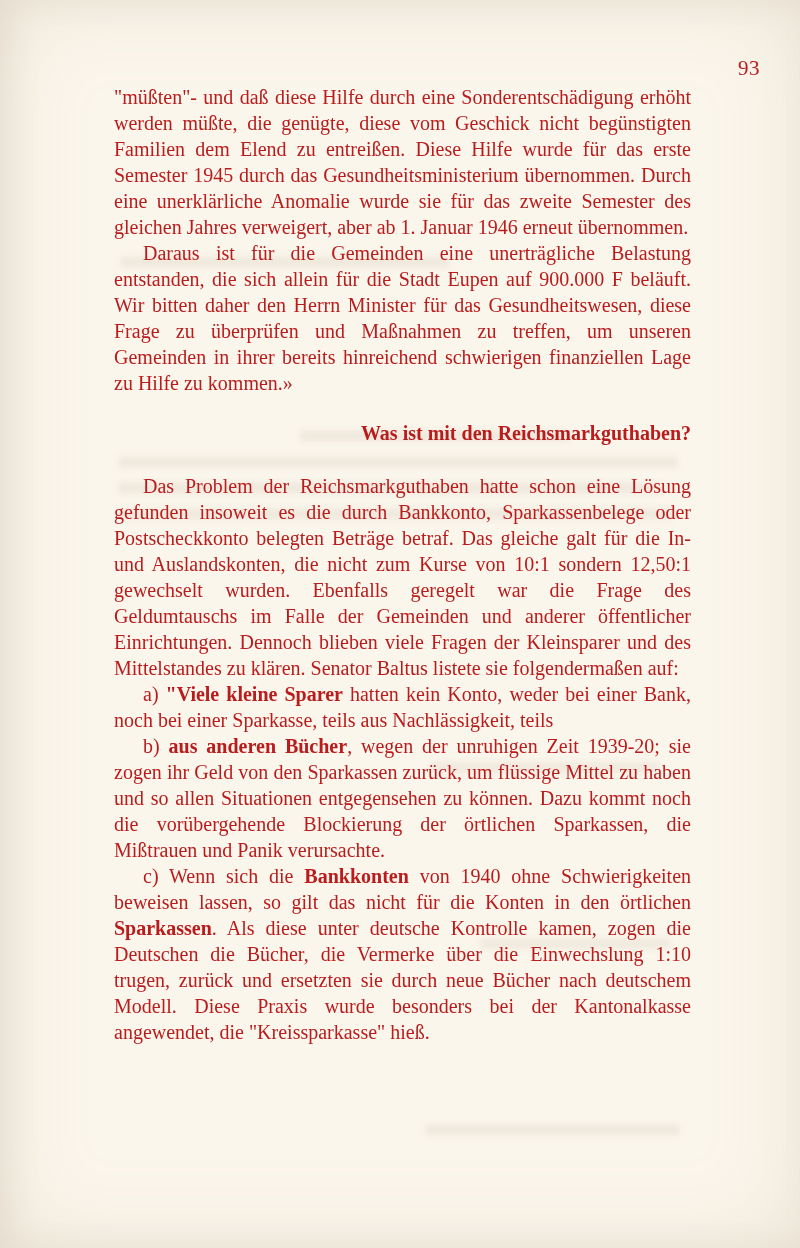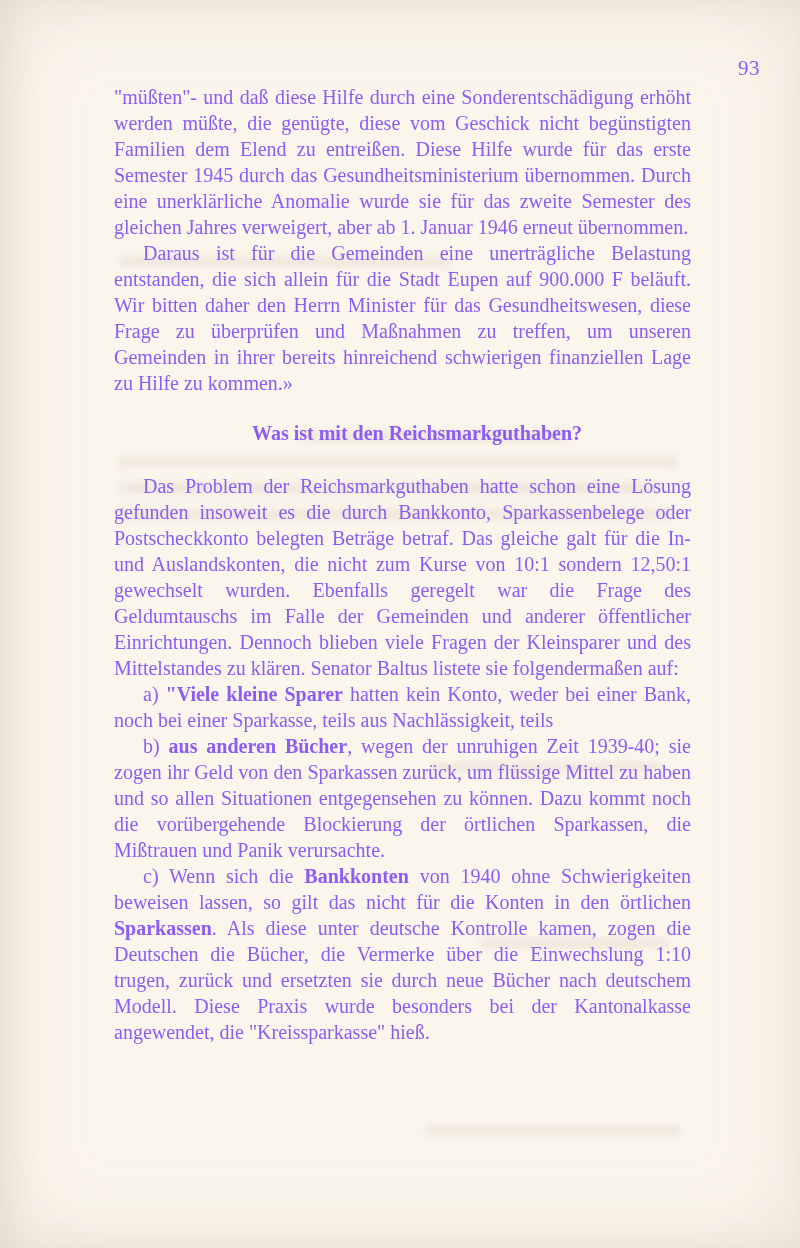--- a/index.html
+++ b/index.html
@@ -10,21 +10,21 @@
   .page {
     position: relative;
     width: 800px;
     height: 1248px;
     margin: 0 auto;
     background: #fbf6ec;
     box-shadow: inset 0 0 90px rgba(160, 140, 110, 0.18),
                 inset 12px 0 30px rgba(150, 130, 100, 0.10);
     overflow: hidden;
     font-family: "Liberation Serif", "DejaVu Serif", serif;
-    color: #8b5cf6;
+    color: #b91c1c;
   }
   .page-number {
     position: absolute;
     top: 56px;
     right: 40px;
     font-size: 21px;
     letter-spacing: 0.5px;
   }
   .text-block {
     position: absolute;
@@ -42,21 +42,21 @@
   }
   .text-block p.indent {
     text-indent: 29px;
   }
   .text-block h2.heading {
     margin: 24px 0 27px 0;
     font-size: 20px;
     line-height: 26px;
     font-weight: bold;
     text-indent: 29px;
-    text-align: center;
+    text-align: right;
   }
   .text-block b {
     font-weight: bold;
   }
   
   .ghost {
     position: absolute;
     background: rgba(145, 130, 108, 0.10);
     filter: blur(3px);
     border-radius: 2px;
@@ -86,17 +86,17 @@
   <div class="ghost g8"></div>
 
   <div class="page-number">93</div>
 
   <div class="text-block">
       <p class=""><span>"müßten"- und daß diese Hilfe durch eine Sonderentschädigung erhöht werden müßte, die genügte, diese vom Geschick nicht begünstigten Familien dem Elend zu entreißen. Diese Hilfe wurde für das erste Semester 1945 durch das Gesundheitsministerium übernommen. Durch eine unerklärliche Anomalie wurde sie für das zweite Semester des gleichen Jahres verweigert, aber ab 1. Januar 1946 erneut übernommen.</span></p>
       <p class="indent"><span>Daraus ist für die Gemeinden eine unerträgliche Belastung entstanden, die sich allein für die Stadt Eupen auf 900.000 F beläuft. Wir bitten daher den Herrn Minister für das Gesundheitswesen, diese Frage zu überprüfen und Maßnahmen zu treffen, um unseren Gemeinden in ihrer bereits hinreichend schwierigen finanziellen Lage zu Hilfe zu kommen.»</span></p>
       <h2 class="heading"><b>Was ist mit den Reichsmarkguthaben?</b></h2>
       <p class="indent"><span>Das Problem der Reichsmarkguthaben hatte schon eine Lösung gefunden insoweit es die durch Bankkonto, Sparkassenbelege oder Postscheckkonto belegten Beträge betraf. Das gleiche galt für die In- und Auslandskonten, die nicht zum Kurse von 10:1 sondern 12,50:1 gewechselt wurden. Ebenfalls geregelt war die Frage des Geldumtauschs im Falle der Gemeinden und anderer öffentlicher Einrichtungen. Dennoch blieben viele Fragen der Kleinsparer und des Mittelstandes zu klären. Senator Baltus listete sie folgendermaßen auf:</span></p>
       <p class="indent"><span>a) </span><b>"Viele kleine Sparer</b><span> hatten kein Konto, weder bei einer Bank, noch bei einer Sparkasse, teils aus Nachlässigkeit, teils</span></p>
-      <p class="indent"><span>b) </span><b>aus anderen Bücher</b><span>, wegen der unruhigen Zeit 1939-40; sie zogen ihr Geld von den Sparkassen zurück, um flüssige Mittel zu haben und so allen Situationen entgegensehen zu können. Dazu kommt noch die vorübergehende Blockierung der örtlichen Sparkassen, die Mißtrauen und Panik verursachte.</span></p>
+      <p class="indent"><span>b) </span><b>aus anderen Bücher</b><span>, wegen der unruhigen Zeit 1939-20; sie zogen ihr Geld von den Sparkassen zurück, um flüssige Mittel zu haben und so allen Situationen entgegensehen zu können. Dazu kommt noch die vorübergehende Blockierung der örtlichen Sparkassen, die Mißtrauen und Panik verursachte.</span></p>
       <p class="indent"><span>c) Wenn sich die </span><b>Bankkonten</b><span> von 1940 ohne Schwierigkeiten beweisen lassen, so gilt das nicht für die Konten in den örtlichen </span><b>Sparkassen</b><span>. Als diese unter deutsche Kontrolle kamen, zogen die Deutschen die Bücher, die Vermerke über die Einwechslung 1:10 trugen, zurück und ersetzten sie durch neue Bücher nach deutschem Modell. Diese Praxis wurde besonders bei der Kantonalkasse angewendet, die "Kreissparkasse" hieß.</span></p>
     </div>
 
 </div>
 
 </body></html>

